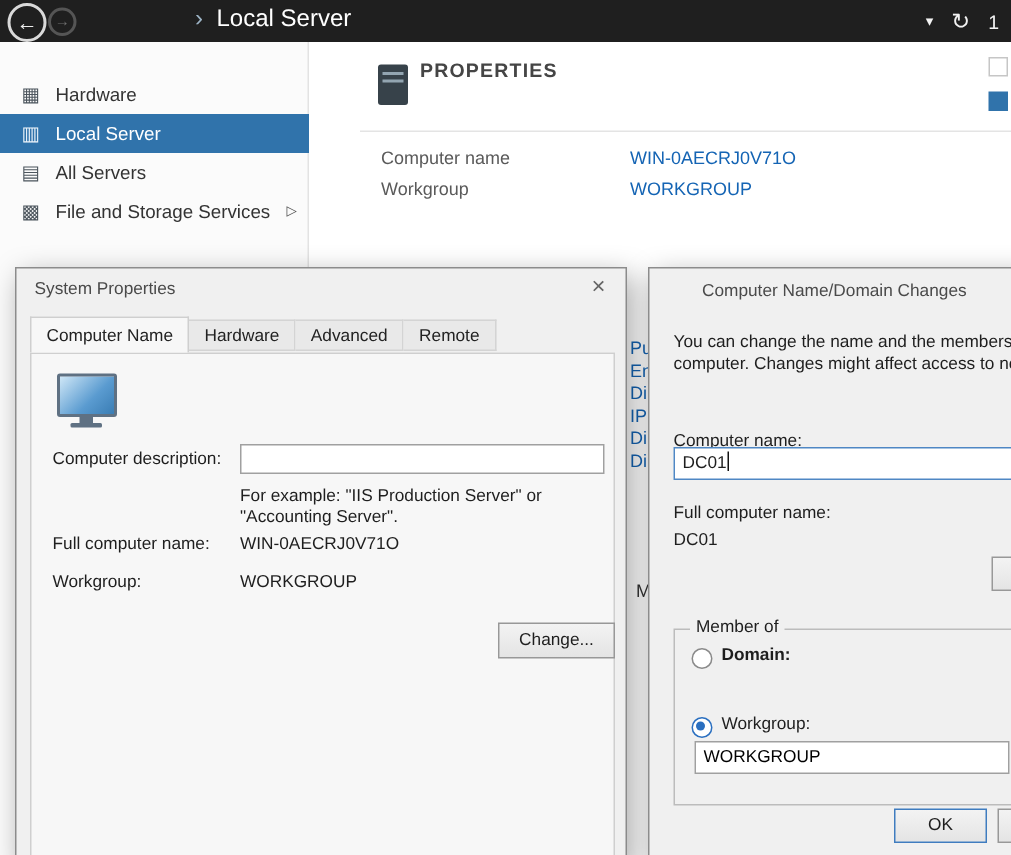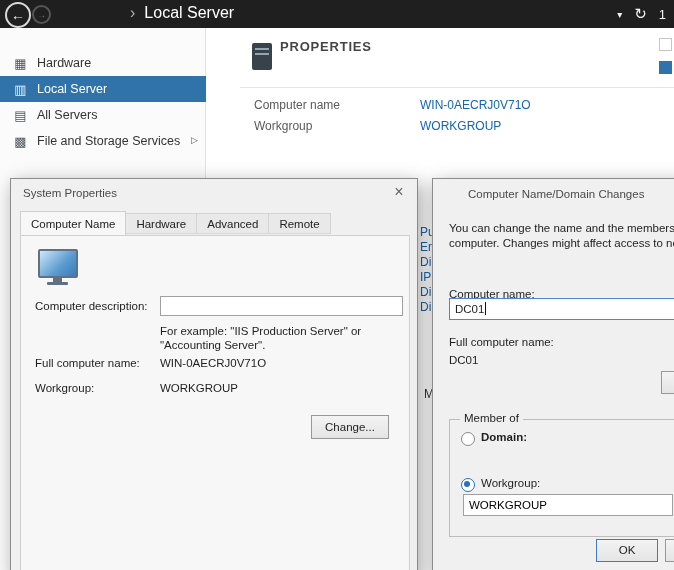--- a/index.html
+++ b/index.html
@@ -63,21 +63,21 @@
   .mon-base{position:absolute;left:9px;top:33px;width:21px;height:3px;background:#5f7183;border-radius:1px;}
 
   .d1-intro{position:absolute;left:63px;top:12px;width:308px;line-height:15px;}
   .lbl{position:absolute;white-space:nowrap;color:#1e1e1e;}
   .textbox{position:absolute;background:#fff;border:1px solid #a0a0a0;box-sizing:border-box;font-size:11.5px;
            font-family:"Liberation Sans","DejaVu Sans",sans-serif;padding:0 5px;}
   .d1-example{position:absolute;left:139px;top:88px;width:246px;line-height:14px;}
   .d1-rename{position:absolute;left:14px;top:173px;width:274px;line-height:15px;}
   .btn{background:linear-gradient(#f3f3f3,#e4e4e4);border:1px solid #989898;text-align:center;cursor:pointer;
        box-sizing:border-box;font-size:11.5px;color:#1e1e1e;}
-  .change-btn{position:absolute;left:290px;top:179px;width:78px;height:24px;line-height:22px;}
+  .change-btn{position:absolute;left:311px;top:179px;width:78px;height:24px;line-height:22px;}
 
   .d2-intro{position:absolute;left:16px;top:42px;line-height:15px;white-space:nowrap;}
   .input-cname{position:absolute;left:16px;top:119px;width:238px;height:22px;background:#fff;border:1px solid #4f87c4;
                box-sizing:border-box;line-height:20px;padding-left:5px;}
   .caret{display:inline-block;width:1px;height:13px;background:#111;vertical-align:-2px;margin-left:1px;}
   .groupbox{position:absolute;left:16px;top:240px;width:238px;height:116px;border:1px solid #bcbcbc;}
   .gb-label{position:absolute;left:10px;top:-8px;background:#f0f0f0;padding:0 4px;white-space:nowrap;}
   .radio{position:absolute;width:12px;height:12px;border:1px solid #8a8a8a;border-radius:50%;background:#fff;cursor:pointer;}
   .radio.sel{border-color:#2a6fc0;}
   .radio.sel::after{content:"";position:absolute;left:2px;top:2px;width:6px;height:6px;border-radius:50%;background:#2a6fc0;}

